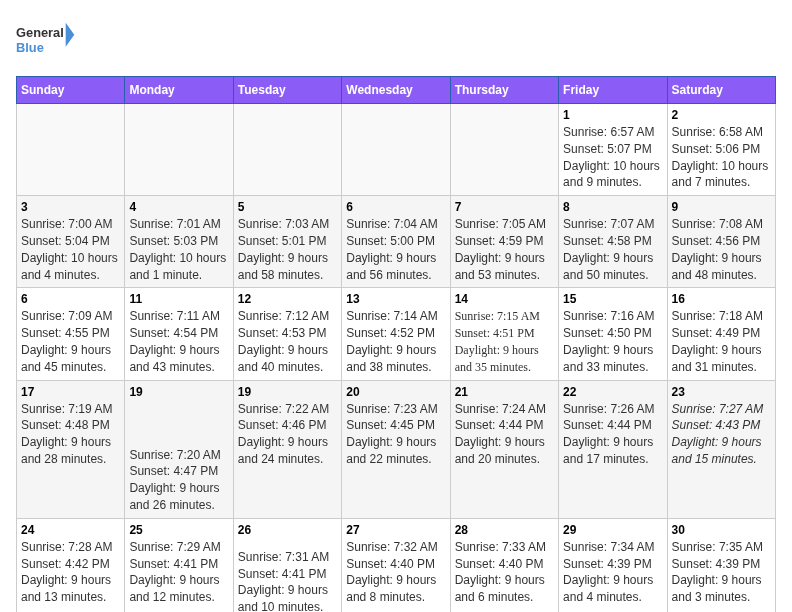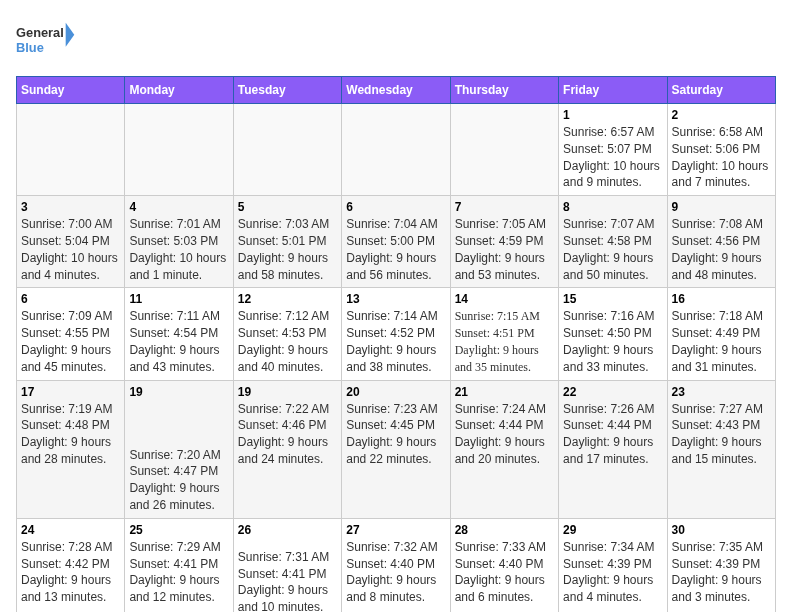--- a/index.html
+++ b/index.html
@@ -242,21 +242,21 @@
 Daylight: 9 hours and 20 minutes.</div>
         </td>
         <td>
           <span class="day-num">22</span>
           <div class="day-info" style="white-space: pre-line;">Sunrise: 7:26 AM
 Sunset: 4:44 PM
 Daylight: 9 hours and 17 minutes.</div>
         </td>
         <td>
           <span class="day-num">23</span>
-          <div class="day-info" style="white-space: pre-line;">Sunrise: 7:27 AM
+          <div class="day-info" style="white-space: pre-line; font-style: italic;">Sunrise: 7:27 AM
 Sunset: 4:43 PM
 Daylight: 9 hours and 15 minutes.</div>
         </td>
       </tr>
       <tr>
         <td>
           <span class="day-num">24</span>
           <div class="day-info" style="white-space: pre-line;">Sunrise: 7:28 AM
 Sunset: 4:42 PM
 Daylight: 9 hours and 13 minutes.</div>

